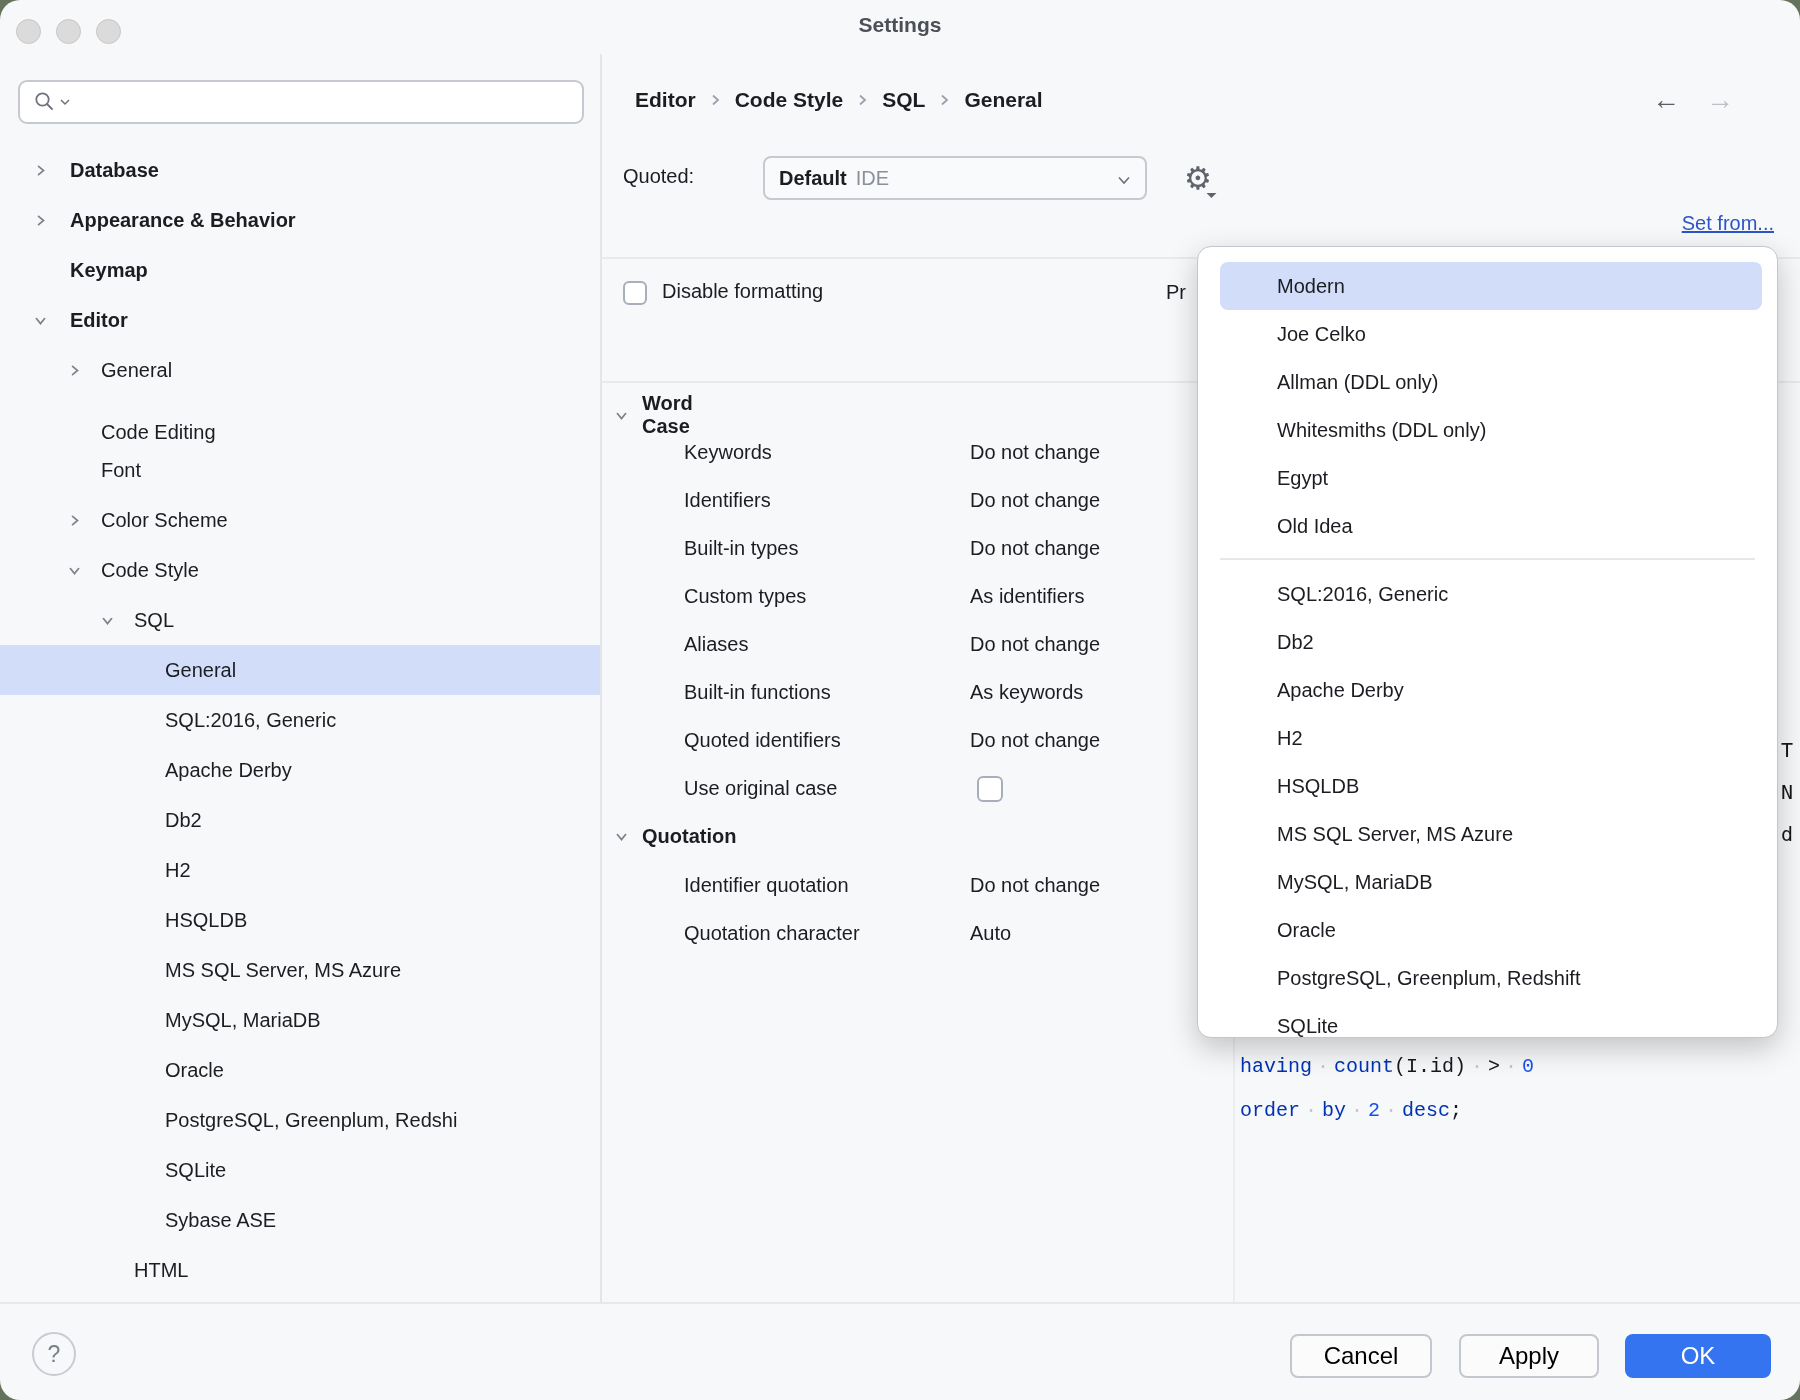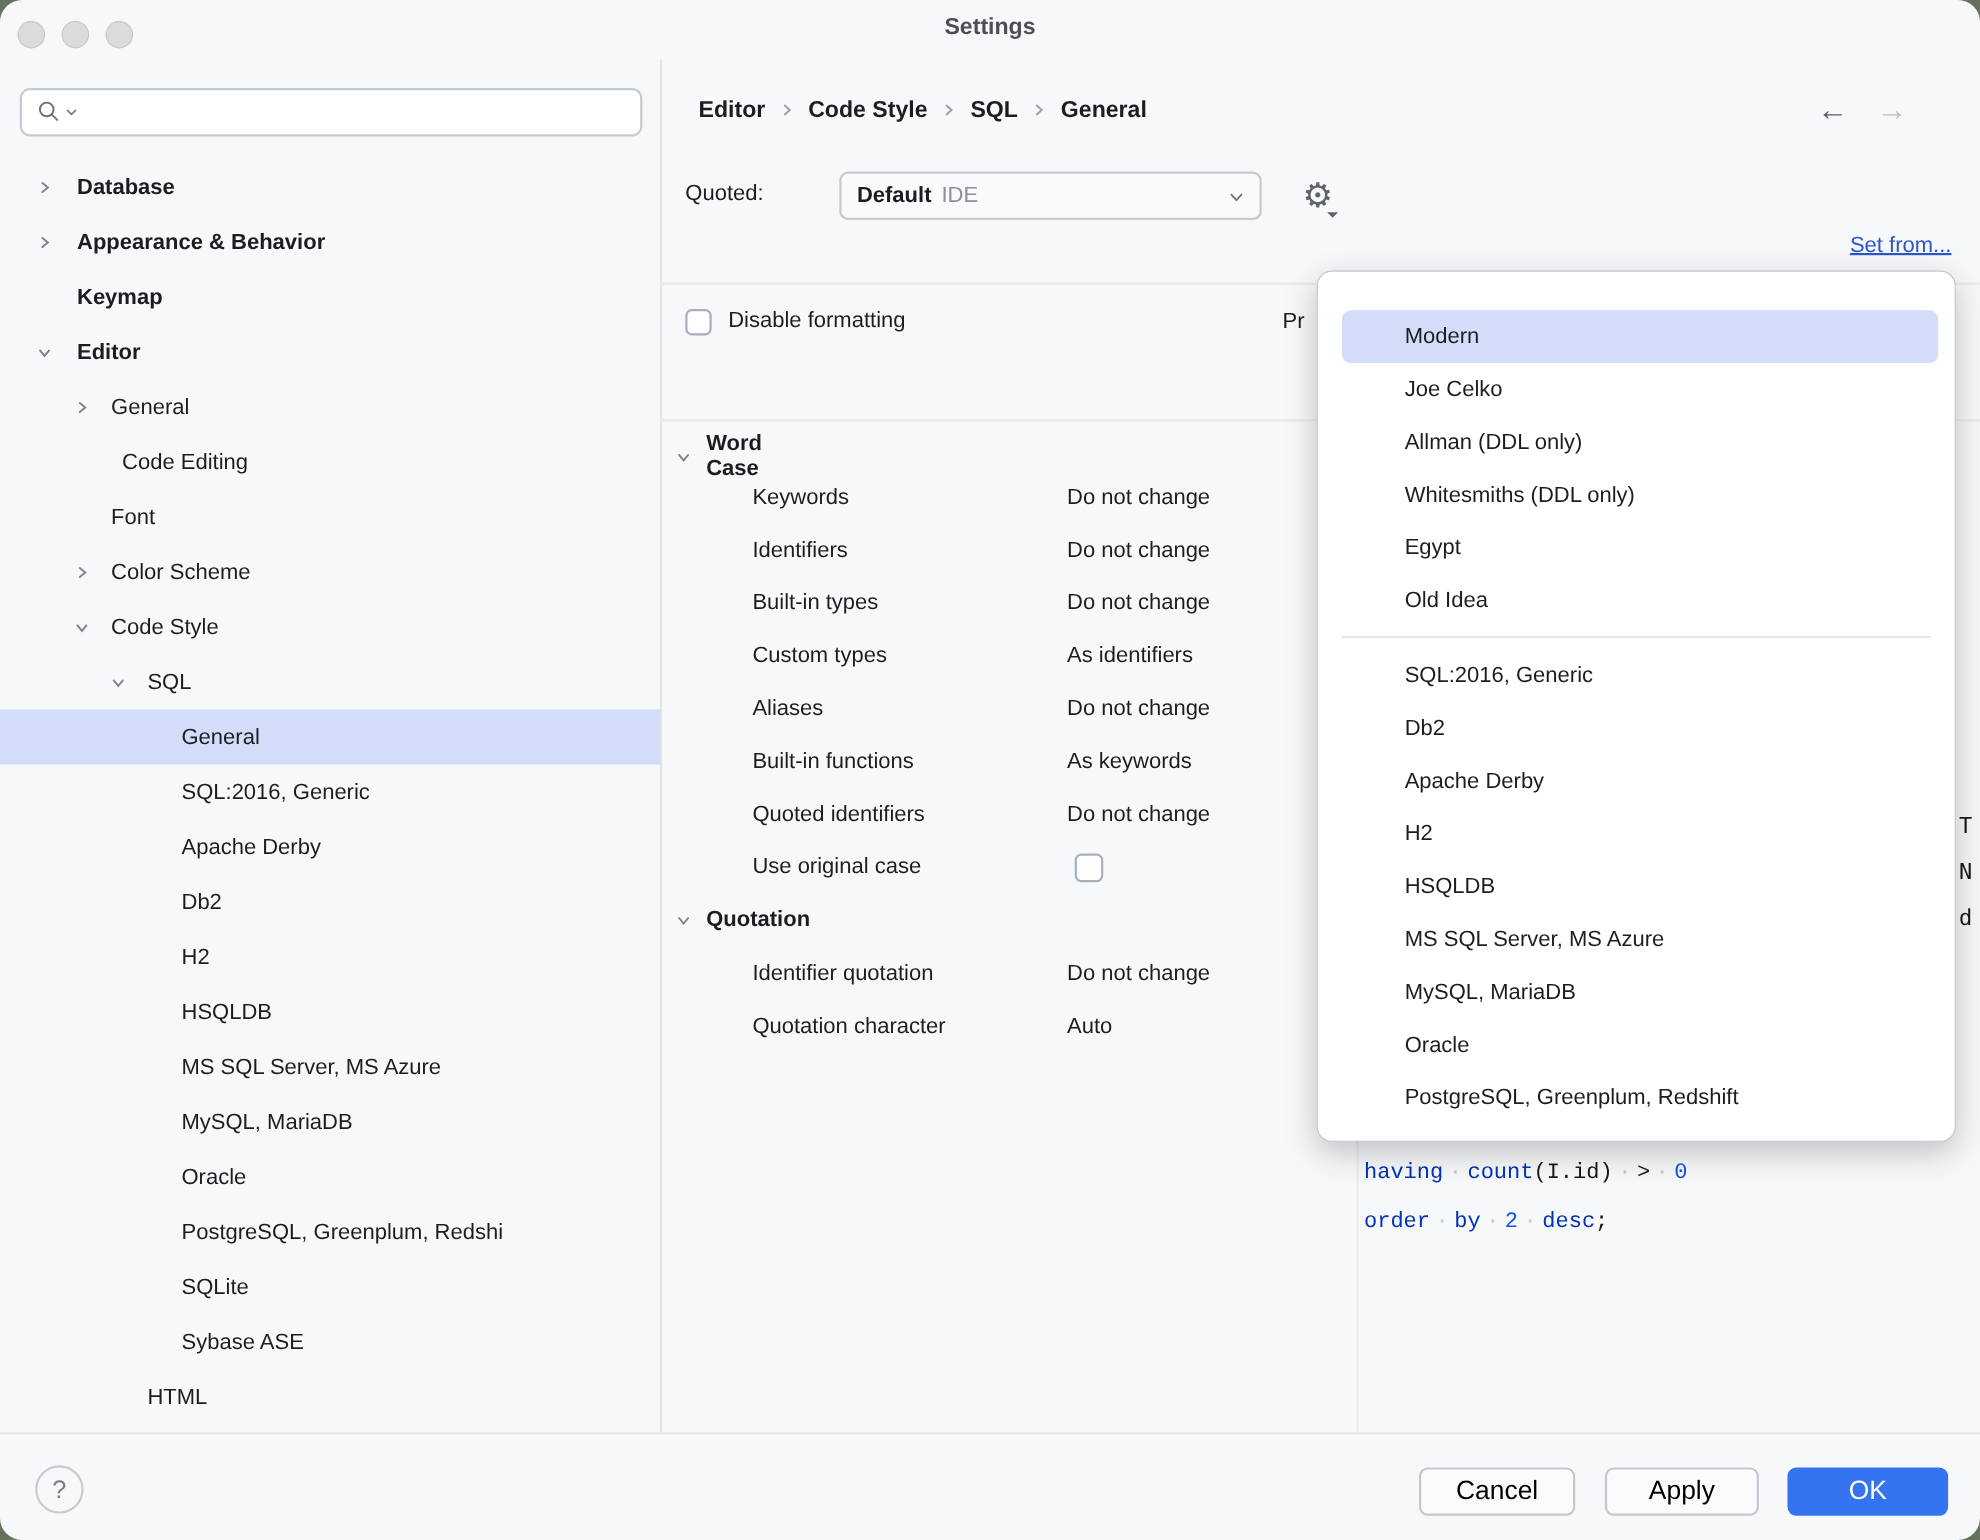--- a/index.html
+++ b/index.html
@@ -72,21 +72,21 @@
   .tok-kw{color:#0033B3;}
   .tok-num{color:#1750EB;}
   .tok-pl{color:#16181C;}
   .tok-ws{color:#C5C8CE;padding:0 5px;}
   .edge-frag{position:absolute;left:1781px;font-family:"DejaVu Sans Mono",monospace;font-size:20px;color:#16181C;}
   
   #popup{
     position:absolute;left:1197px;top:246px;width:581px;height:792px;box-sizing:border-box;
     background:#FFFFFF;border:1px solid #C3C6CE;border-radius:14px;
     box-shadow:0 10px 30px rgba(0,0,0,0.22);overflow:hidden;z-index:20;
-    padding-top:35px;
+    padding-top:15px;
   }
   .pitem{height:48px;display:flex;align-items:center;padding-left:79px;white-space:nowrap;cursor:pointer;}
   .pitem.sel{background:#D2DEF9;border-radius:8px;margin:0 15px 0 22px;padding-left:57px;}
   .psep{border-top:2px solid #E5E7EB;margin:8px 22px 10px 22px;}
   
   .footer-div{position:absolute;left:0;right:0;top:1302px;height:2px;background:#E6E8EC;}
   .help{
     position:absolute;left:32px;top:1332px;width:44px;height:44px;box-sizing:border-box;
     border:2px solid #C8CBD2;border-radius:50%;color:#7A7E87;
     display:flex;align-items:center;justify-content:center;font-size:23px;background:#F7F8FA;
@@ -157,21 +157,21 @@
         <span class="tlabel" style="margin-left: 20px;">Editor</span>
       </div>
       <div class="trow" style="top: 200px;">
         <span class="chev" style="margin-left: 64px;">
           <svg width="13" height="13" viewBox="0 0 12 12">
             <path d="M4.2 2.2 L8.8 6 L4.2 9.8" fill="none" stroke="#7E828B" stroke-width="1.6" stroke-linecap="round"></path>
           </svg>
         </span>
         <span class="tlabel" style="margin-left: 17px;">General</span>
       </div>
-      <div class="trow" style="top: 250px; padding-left: 10px;">
+      <div class="trow" style="top: 262px;">
         <span class="chev hide" style="margin-left: 64px;"></span>
         <span class="tlabel" style="margin-left: 17px;">Code Editing</span>
       </div>
       <div class="trow" style="top: 300px;">
         <span class="chev hide" style="margin-left: 64px;"></span>
         <span class="tlabel" style="margin-left: 17px;">Font</span>
       </div>
       <div class="trow" style="top: 350px;">
         <span class="chev" style="margin-left: 64px;">
           <svg width="13" height="13" viewBox="0 0 12 12">

